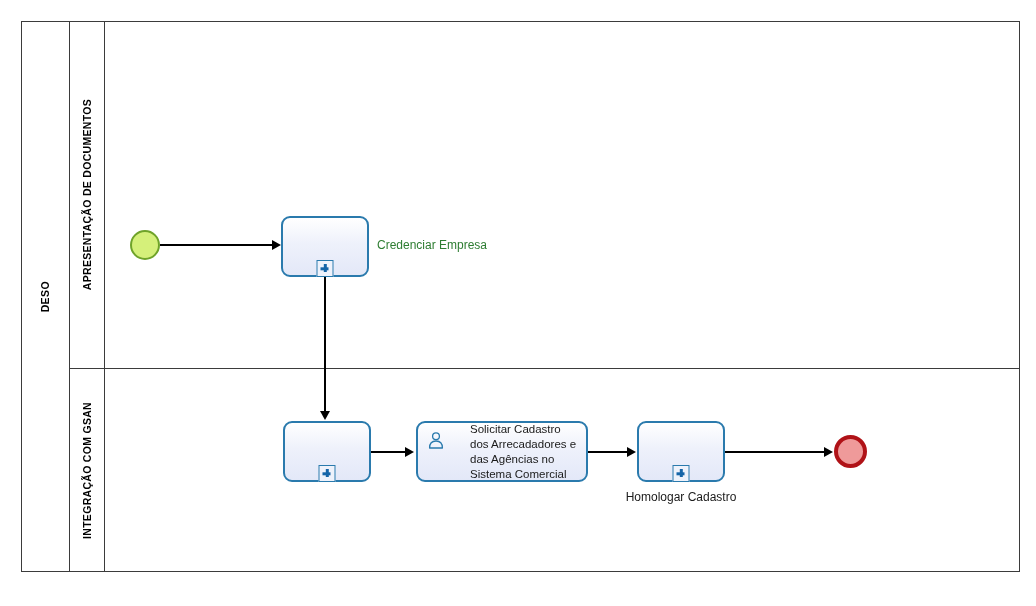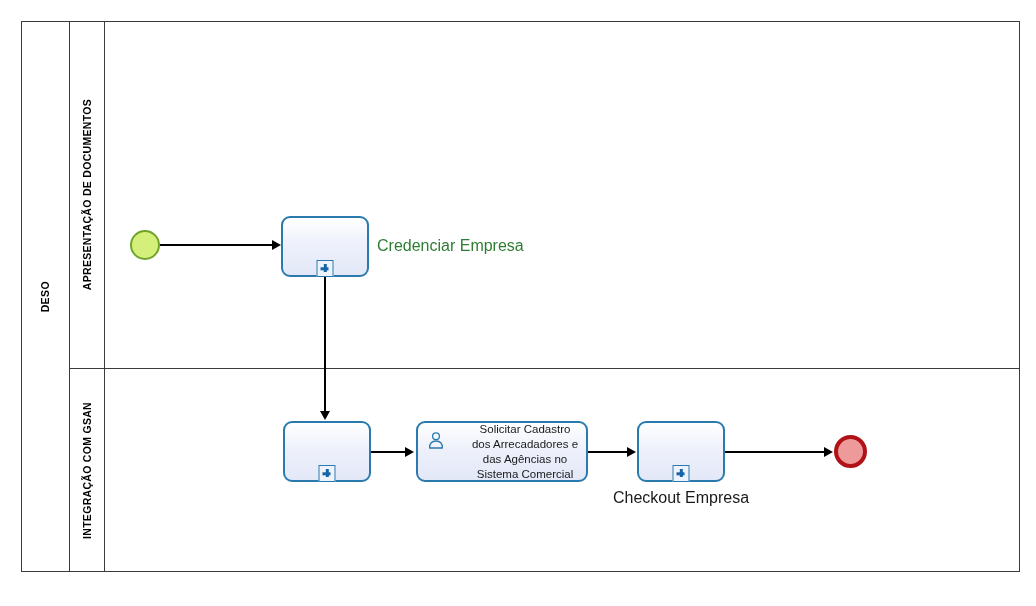--- a/index.html
+++ b/index.html
@@ -105,36 +105,35 @@
     position: absolute;
     box-sizing: border-box;
     border: 2px solid #2a7aad;
     border-radius: 9px;
     background: linear-gradient(to bottom, #ffffff 0%, #eef1fb 45%, #e3e8f8 100%);
     box-shadow: 0 0 0 0 rgba(0,0,0,0);
   }
   .task-text {
     position: absolute;
     left: 0; right: 0;
-    text-align: center;
     font-size: 11.5px;
     color: #1a1a1a;
     line-height: 15px;
     margin-left: 28px;
   }
   .task-text-inside {
     top: 50%;
     transform: translateY(-50%);
     padding: 0 6px 0 24px;
   }
 
   
   .ext-label {
     position: absolute;
-    font-size: 16px;
+    font-size: 12px;
     color: #1a1a1a;
     line-height: 15px;
     text-align: center;
     white-space: pre-line;
   }
   .ext-label-right {
     text-align: left;
   }
   .ext-label-green {
     color: #2e7d32;
@@ -255,20 +254,20 @@
 Arrecadadores e das Agências
 no Sistema Comercial</div>
   </div>
 
   <div class="conn conn-h" style="left:588px; top:451px; width:43px;"></div>
   <div class="arrowhead arrow-right" style="left:627px; top:447px;"></div>
 
   <div class="task" style="left:637px; top:421px; width:88px; height:61px;">
     <div class="marker-sub"></div>
   </div>
-  <div class="ext-label" style="left:611px; top:490px; width:140px;">Checkout Empresa</div>
+  <div class="ext-label" style="left:611px; top:490px; width:140px;">Homologar Cadastro</div>
 
   <div class="conn conn-h" style="left:725px; top:451px; width:105px;"></div>
   <div class="arrowhead arrow-right" style="left:824px; top:447px;"></div>
 
   <div class="event event-end"></div>
 
 </div>
 
 </body></html>

